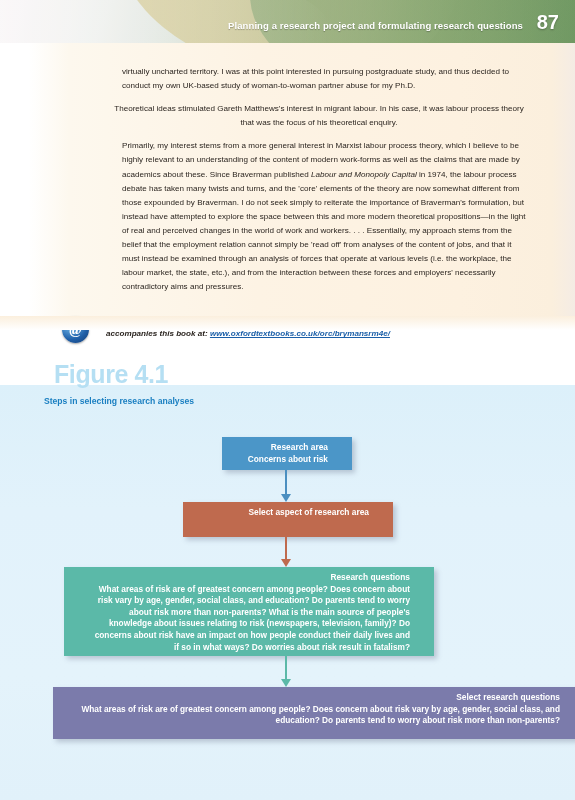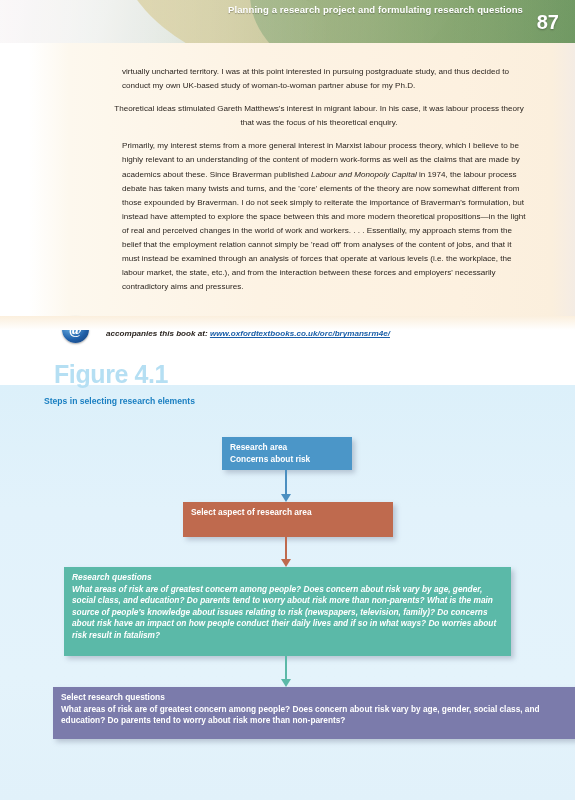--- a/index.html
+++ b/index.html
@@ -18,21 +18,21 @@
   #header-band .swoosh{position:absolute;border-radius:50%;}
   .sw1{left:-60px;top:-150px;width:520px;height:260px;
        background:linear-gradient(90deg,rgba(255,255,255,.55),rgba(255,255,255,0));}
   .sw2{left:120px;top:-190px;width:520px;height:280px;
        background:linear-gradient(90deg,rgba(208,196,138,.85),rgba(168,186,140,.1));}
   .sw3{left:250px;top:-120px;width:420px;height:230px;
        background:linear-gradient(100deg,rgba(120,160,110,.55),rgba(90,140,85,.1));}
   .sw4{left:-30px;top:-30px;width:360px;height:120px;
        background:linear-gradient(90deg,rgba(255,255,255,.45),rgba(255,255,255,0));}
   #running-head{
-    position:absolute;right:52px;top:4px;
+    position:absolute;right:52px;top:20px;
     color:#ffffff;font-size:9.5px;font-weight:bold;letter-spacing:.1px;
     text-shadow:0 1px 1px rgba(0,0,0,.28);white-space:nowrap;
   }
   #page-number{
     position:absolute;right:16px;top:11px;
     color:#ffffff;font-size:20px;font-weight:bold;
     text-shadow:0 1px 2px rgba(0,0,0,.3);
   }
 
   
@@ -83,30 +83,30 @@
     font-family:"Liberation Sans", sans-serif;
   }
   #figure-caption{
     position:absolute;left:44px;top:396px;
     font-size:8.6px;font-weight:bold;color:#1a7fc1;
   }
 
   
   .flowbox{
     position:absolute;box-sizing:border-box;
-    color:#ffffff;text-align:left;font-weight:bold;
+    color:#ffffff;text-align:right;font-weight:bold;
     box-shadow:3px 3px 5px rgba(60,70,100,.26);
-    padding:5px 8px;
+    padding:5px 24px;
   }
   .flowbox .title{display:block;font-size:8.4px;line-height:11.6px;}
   .flowbox .body{display:block;font-size:8.3px;line-height:11.6px;font-weight:bold;}
 
   #box-research-area{left:222px;top:437px;width:130px;height:33px;background:#4b96c8;}
   #box-select-aspect{left:183px;top:502px;width:210px;height:35px;background:#bf6a4e;}
-  #box-research-questions{left:64px;top:567px;width:447px;height:89px;background:#5bb9a8;font-style:italic;}
+  #box-research-questions{left:64px;top:567px;width:370px;height:89px;background:#5bb9a8;}
   #box-select-questions{left:53px;top:687px;width:531px;height:52px;background:#7b7bab;}
 
   
   .arrow{position:absolute;width:11px;}
   .arrow .shaft{position:absolute;left:4px;top:0;width:2px;}
   .arrow .head{position:absolute;left:0;width:0;height:0;border-left:5.5px solid transparent;border-right:5.5px solid transparent;}
 
   #arrow-1{left:281px;top:470px;height:32px;}
   #arrow-1 .shaft{height:25px;background:#4b8fc0;}
   #arrow-1 .head{top:24px;border-top:8px solid #4b8fc0;}
@@ -142,21 +142,21 @@
     <div id="at-icon">@</div>
     <div id="orc-text">
       <span>To read more about Rebecca's and Gareth's research experiences, go to the Online Resource Centre that accompanies this book at: </span><a id="orc-url" href="#">www.oxfordtextbooks.co.uk/orc/brymansrm4e/</a>
     </div>
   </div>
 </div>
 
 <div id="figure-panel"></div>
 
 <div id="figure-title">Figure 4.1</div>
-<div id="figure-caption">Steps in selecting research elements</div>
+<div id="figure-caption">Steps in selecting research analyses</div>
 
 <div class="flowbox" id="box-research-area">
   <span class="title">Research area</span>
   <span class="body">Concerns about risk</span>
 </div>
 
 <div class="arrow" id="arrow-1">
   <div class="shaft"></div>
   <div class="head"></div>
 </div>

